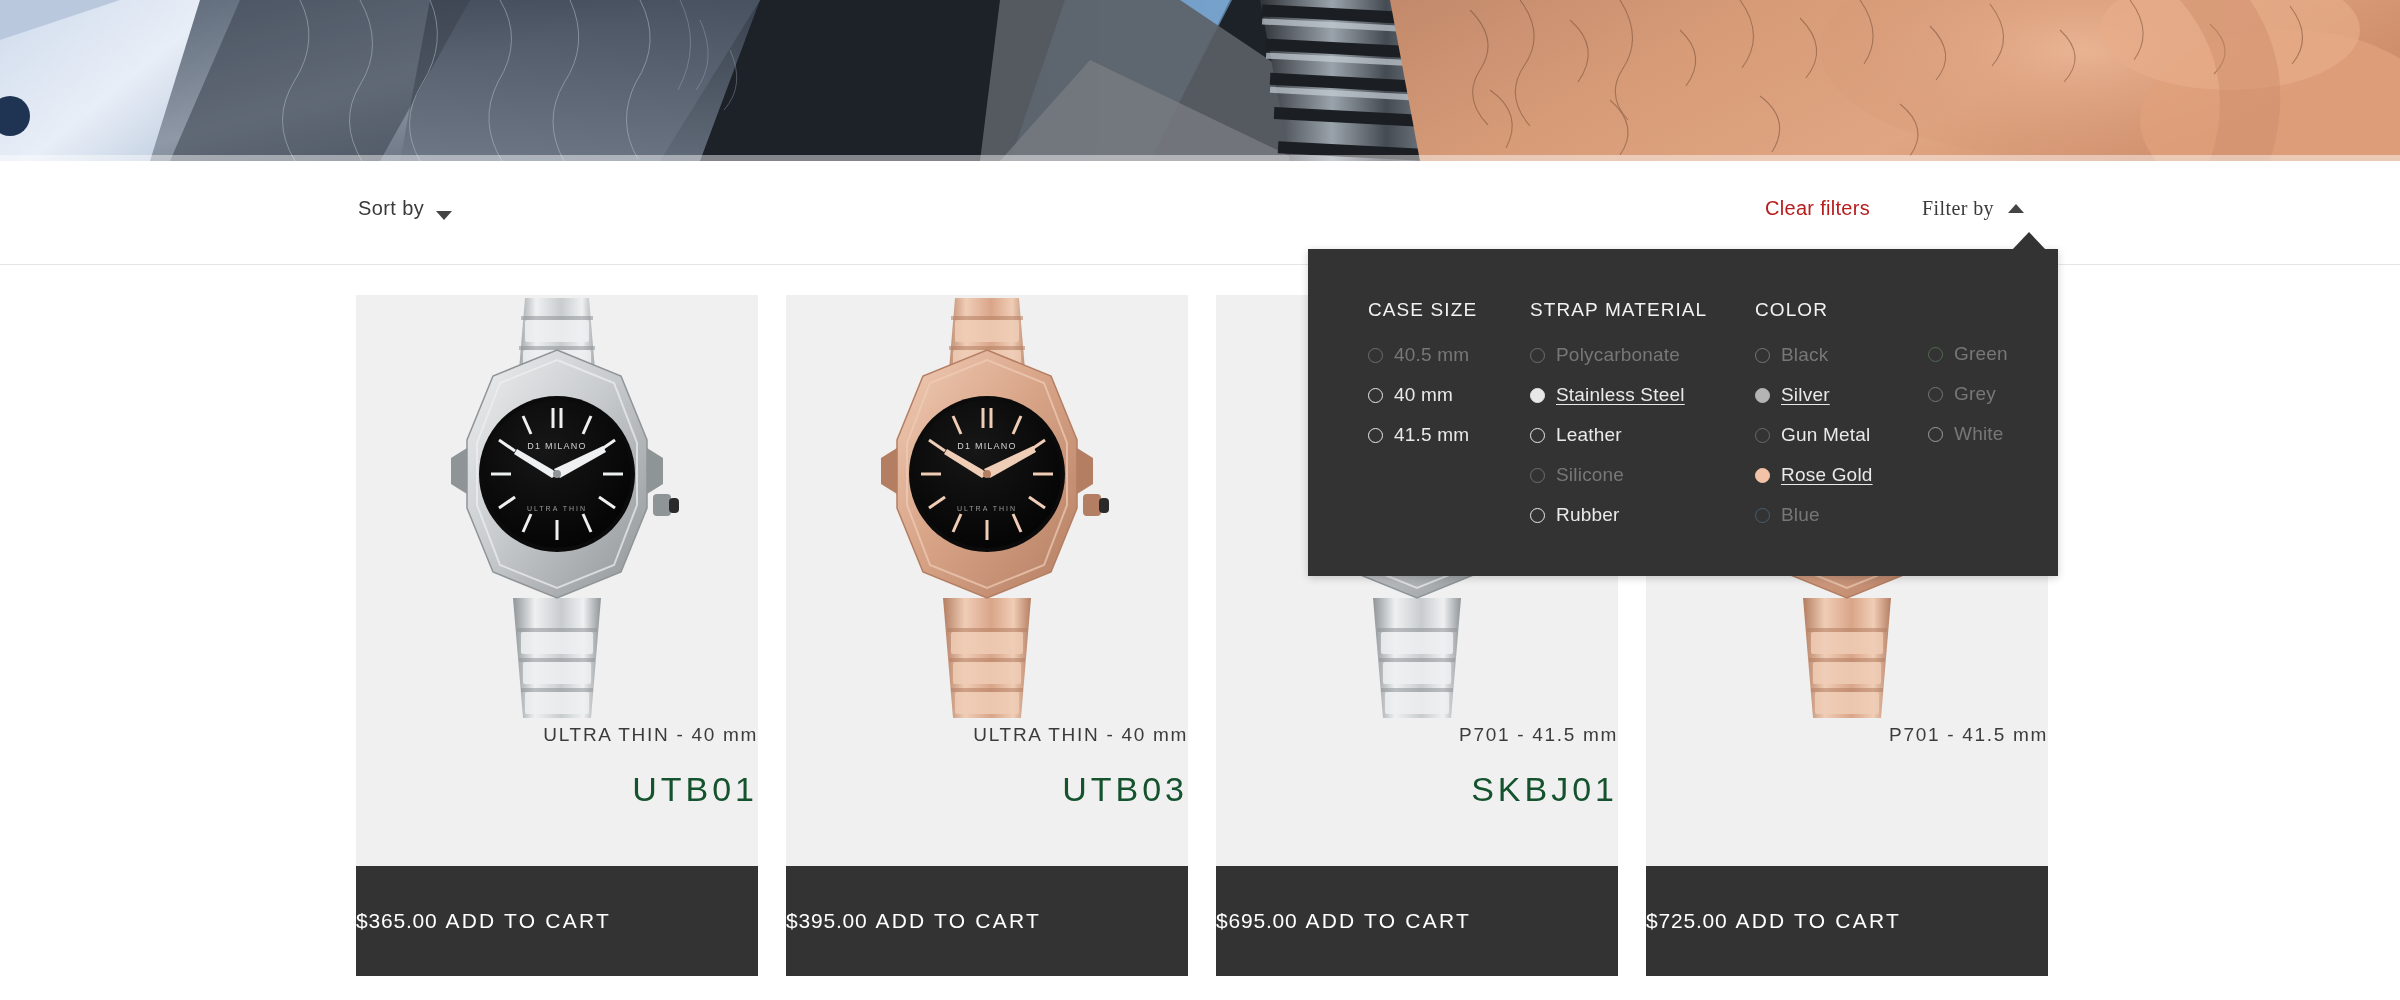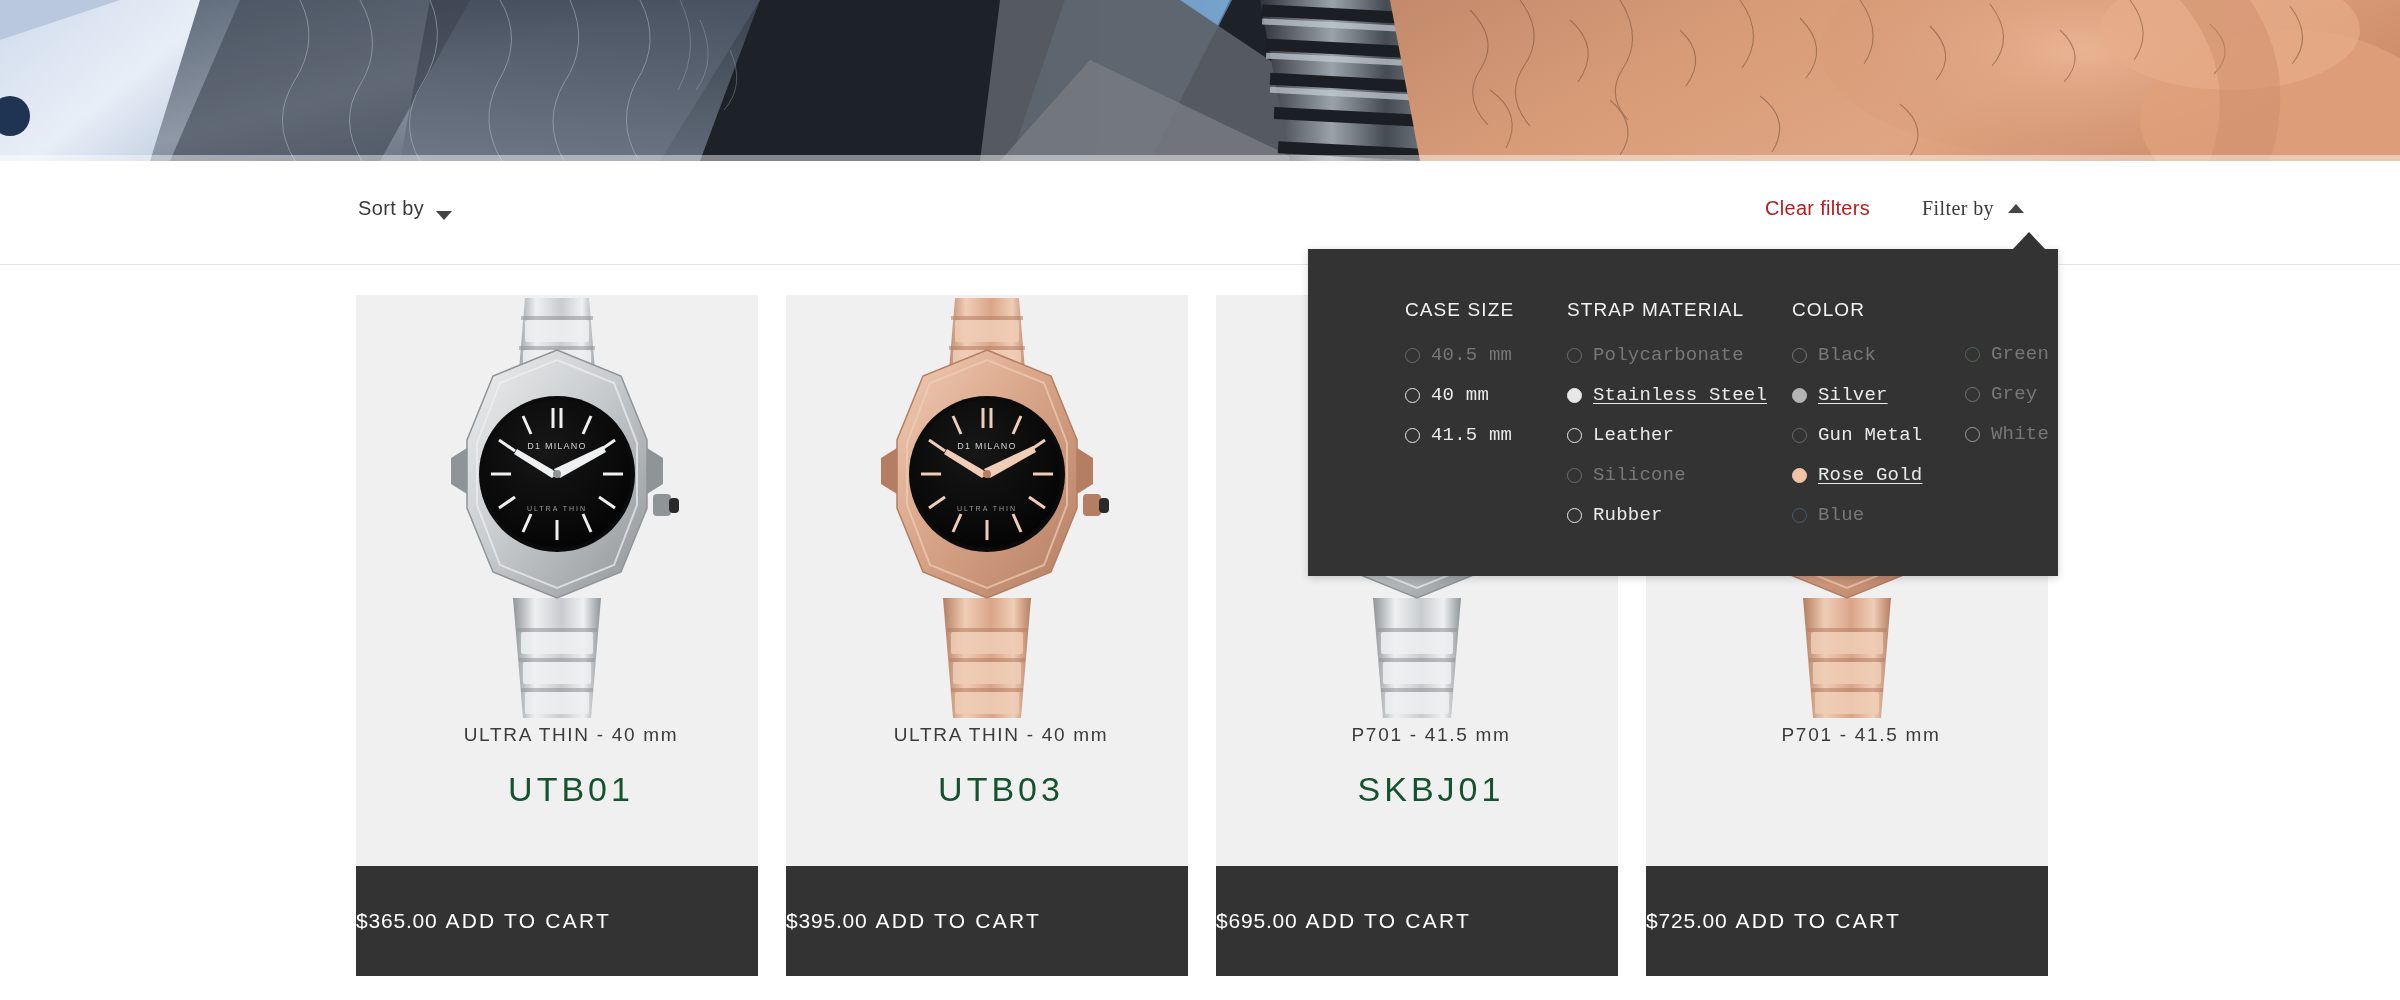--- a/index.html
+++ b/index.html
@@ -68,37 +68,37 @@
     position:absolute; left:2012px; top:232px;
     width:0;height:0;
     border-left:17px solid transparent;
     border-right:17px solid transparent;
     border-bottom:18px solid #333333;
     z-index:31;
   }
   .panel-cols {
     position:absolute; left:0; top:0; width:750px; height:327px;
   }
-  .col { position:absolute; top:50px;margin-left:37px; }
+  .col { position:absolute; top:50px; }
   .col-case   { left:60px;  width:150px; }
   .col-strap  { left:222px; width:230px; }
   .col-color  { left:447px; width:160px; }
   .col-color2 { left:620px; width:140px; top:85px; }
 
   .col-title {
     font-size:19px; color:#f2f2f2; letter-spacing:1.1px;
     white-space:nowrap; margin-bottom:14px;
   }
   .opt {
     display:flex; align-items:center; gap:11px;
     height:40px; cursor:pointer;
     font-size:19px; letter-spacing:.2px;
     color:#e9e9e9; white-space:nowrap;
     background:none;border:none;padding:0;
-    font-family:Liberation Mono, monospace;
+    font-family:Liberation Sans, sans-serif;
   }
   .opt .radio {
     width:15px;height:15px;border-radius:50%;
     border:1.6px solid #e9e9e9; flex:0 0 auto;
     background:transparent;
   }
   .opt.dim { color:#777777; }
   .opt.dim .radio { border-color:#6e6e6e; }
   .opt.sel .label { text-decoration:underline; text-underline-offset:3px; }
   .opt.sel .radio { border-color:transparent; }
@@ -116,21 +116,21 @@
   .card.c1 { left:786px; }
   .card.c2 { left:1216px; }
   .card.c3 { left:1646px; }
 
   .card-img {
     position:relative; height:425px; width:100%;
     display:flex; align-items:center; justify-content:center;
     overflow:hidden;
   }
   .card-meta {
-    text-align:center; padding-top:4px;padding-left:28px;
+    text-align:right; padding-top:4px;padding-left:28px;
   }
   .card-sub {
     font-size:19px; color:#3b3b3b; letter-spacing:1.7px;
   }
   .card-name {
     font-size:34px; color:#14532d; letter-spacing:4px;
     margin-top:24px; font-weight:300;
   }
   .card-cta {
     margin-top:auto;

